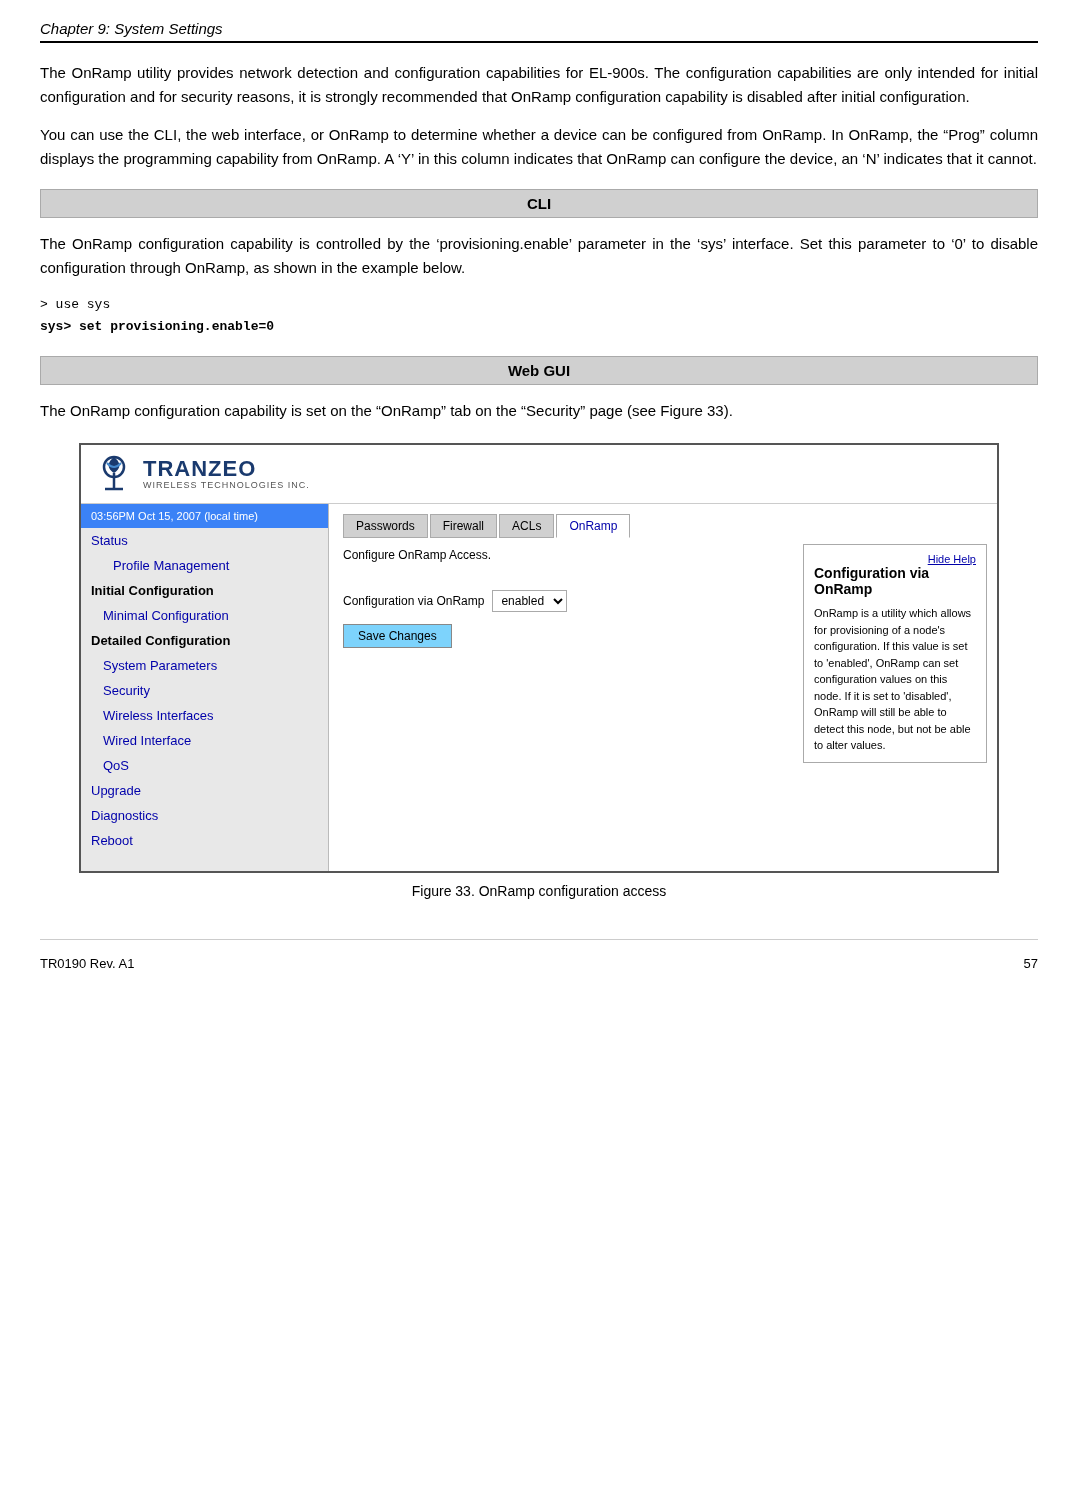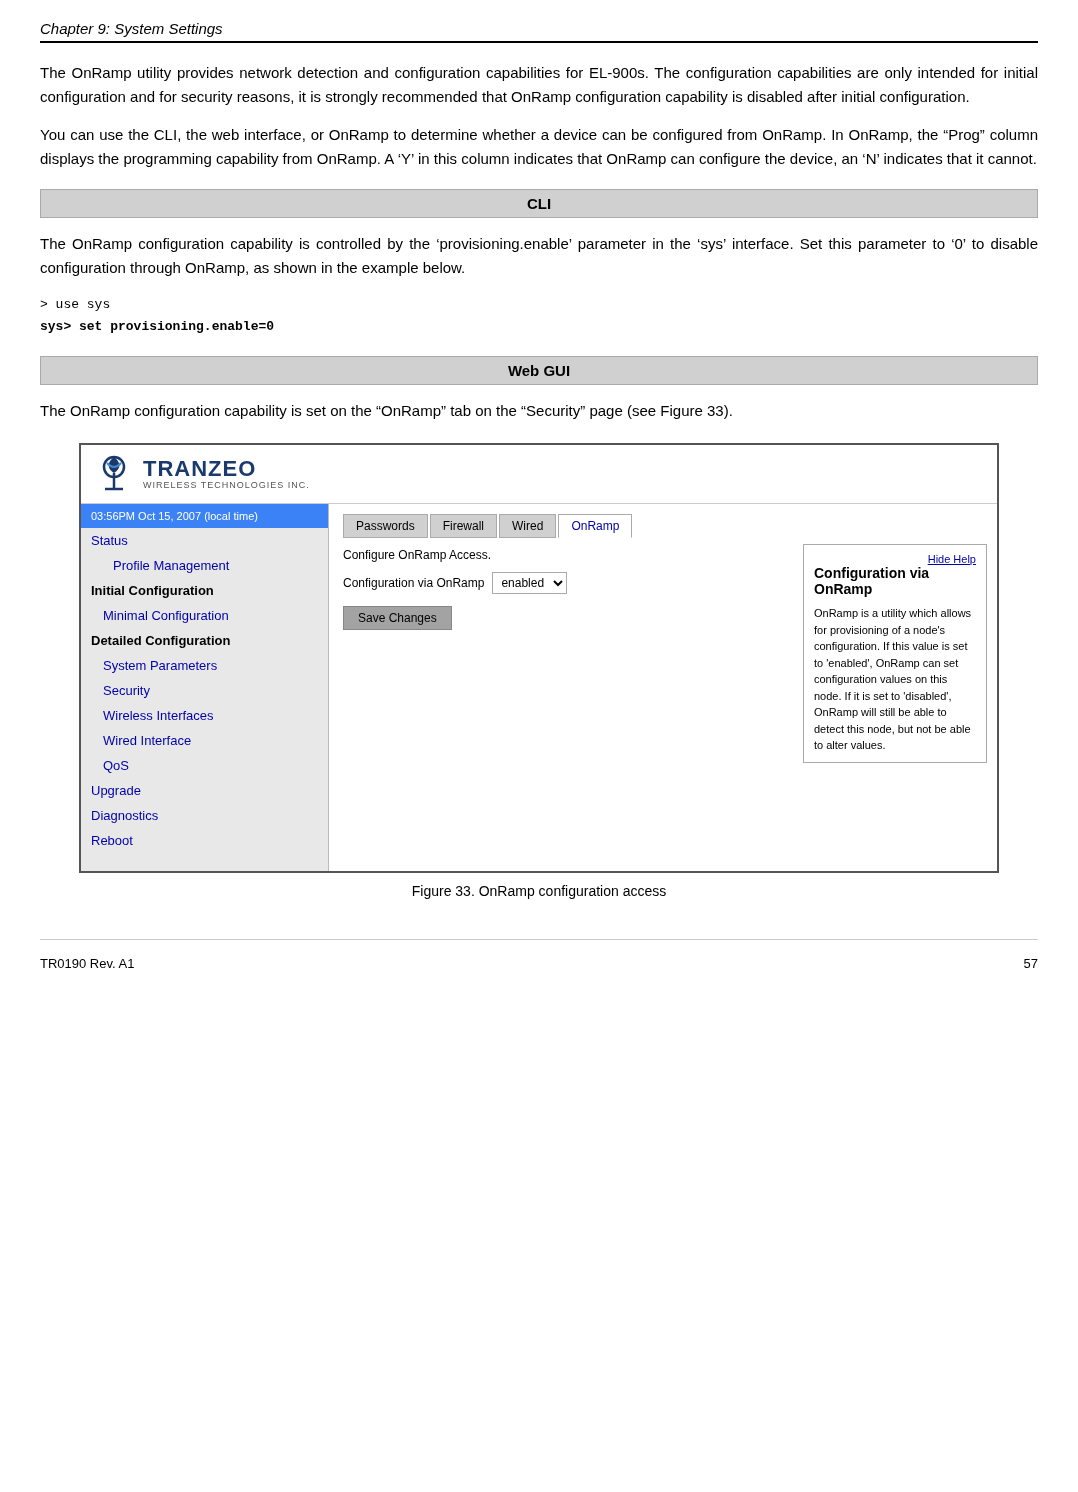--- a/index.html
+++ b/index.html
@@ -161,21 +161,21 @@
     .form-label {
       font-size: 12px;
     }
     .form-select {
       font-size: 12px;
       padding: 2px 4px;
       border: 1px solid #aaa;
       background: #fff;
     }
     .save-btn {
-      background: #a3a3a3;
+      background: #7dd3fc;
       border: 1px solid #888;
       padding: 4px 14px;
       font-size: 12px;
       cursor: pointer;
       text-align: center;
     }
     
     .help-panel {
       position: absolute;
       right: 10px;
@@ -200,21 +200,21 @@
       color: #000;
       clear: both;
     }
     .help-text {
       font-size: 11px;
       line-height: 1.5;
       color: #000;
     }
     .configure-text {
       font-size: 12px;
-      margin-bottom: 10px;
+      margin-bottom: 28px;
     }
     
     .figure-caption {
       text-align: center;
       font-size: 14px;
       margin: 8px 0 20px 0;
     }
     
     .footer {
       display: flex;
@@ -286,21 +286,21 @@
             <div class="sidebar-item" style="color: rgb(0, 0, 170); font-weight: normal;">Diagnostics</div>
             <div class="sidebar-item" style="color: rgb(0, 0, 170); font-weight: normal;">Reboot</div>
           </div>
       </div>
 
       <div class="main-content">
 
         <div class="tabs-row" id="tabs-container">
             <div class="tab">Passwords</div>
             <div class="tab">Firewall</div>
-            <div class="tab">Wired</div>
+            <div class="tab">ACLs</div>
             <div class="tab active">OnRamp</div>
           </div>
 
         <div class="tab-content">
           <div class="configure-text">Configure OnRamp Access.</div>
           <div class="form-label-row">
             <span class="form-label">Configuration via OnRamp</span>
             <select class="form-select" id="config-select"><option value="enabled">enabled</option><option value="disabled">disabled</option></select>
           </div>
           <button class="save-btn">Save Changes</button>

